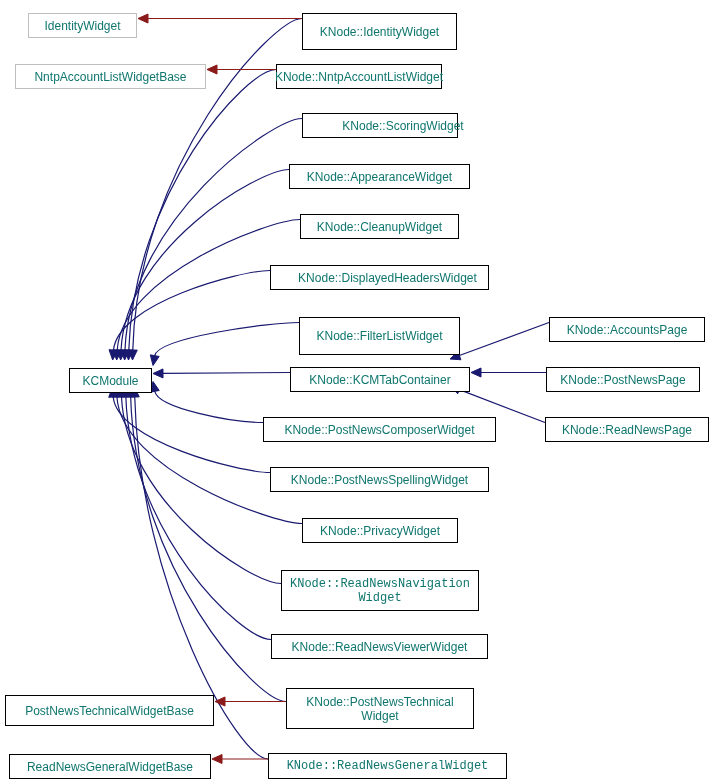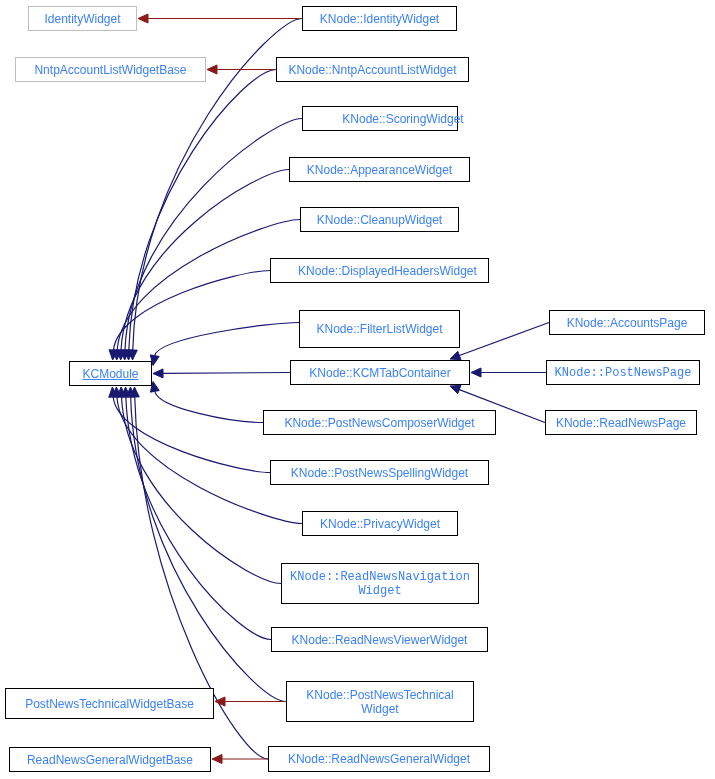--- a/index.html
+++ b/index.html
@@ -1,22 +1,22 @@
 <!DOCTYPE html>
 <html><head>
 <meta charset="utf-8">
 <style>
   html, body { margin: 0; padding: 0; background: #ffffff; }
   body { width: 715px; height: 779px; position: relative; overflow: hidden;
          font-family: "Liberation Sans", sans-serif; }
   #edges { position: absolute; left: 0; top: 0; width: 715px; height: 779px; }
   .node { position: absolute; box-sizing: border-box; background: #fff;
-          border: 1px solid #000; font-size: 12px; color: #3b82f6;
+          border: 1px solid #000; font-size: 12px; color: #0f766e;
           display: flex; align-items: center; justify-content: center;
-          text-align: center; line-height: 14px; cursor: pointer; white-space: pre-line; }
+          text-align: center; line-height: 14px; cursor: pointer; white-space: pre-line; margin-top: 7px; }
   .node.external { border-color: #bfbfbf; }
 </style>
 </head>
 <body>
 
 <svg id="edges">
     <path d="M545,422.5 L459.33472172145133,389.58649834561027" fill="none" stroke="#191970" stroke-width="1.2"></path>
     <path d="M546,372.5 L481,372.5" fill="none" stroke="#191970" stroke-width="1.2"></path>
     <path d="M549,322.5 L459.382621865226,355.5407505244369" fill="none" stroke="#191970" stroke-width="1.2"></path>
     <path d="M268,759 C238,759 139.5,587 134.74992191160203,396.99687646408125" fill="none" stroke="#191970" stroke-width="1.2"></path>
@@ -60,35 +60,35 @@
     <polygon points="450,359 460.9392841292294,359.76293036378854 457.82595960122256,351.3185706850852" fill="#191970" stroke="#191970"></polygon>
     <polygon points="471,372.5 481,377 481,368" fill="#191970" stroke="#191970"></polygon>
     <polygon points="450,386 457.7207974659267,393.78712312026335 460.94864597697597,385.3858735709572" fill="#191970" stroke="#191970"></polygon>
   </svg>
 
 <div class="node external" id="identity_widget" style="left:28px;top:6px;width:109px;height:25px;">IdentityWidget</div>
 <div class="node external" id="nntp_base" style="left:15px;top:57px;width:191px;height:25px;">NntpAccountListWidgetBase</div>
 <div class="node" id="post_technical_base" style="left:5px;top:688px;width:209px;height:31px;">PostNewsTechnicalWidgetBase</div>
 <div class="node" id="read_general_base" style="left:9px;top:747px;width:202px;height:25px;">ReadNewsGeneralWidgetBase</div>
 
-<div class="node" id="kcmodule" style="left:69px;top:361px;width:83px;height:25px;text-decoration:underline;">KCModule</div>
+<div class="node" id="kcmodule" style="left:69px;top:361px;width:83px;height:25px;">KCModule</div>
 
-<div class="node" id="k_identity" style="left:302px;top:6px;width:155px;height:25px;">KNode::IdentityWidget</div>
-<div class="node" id="k_nntp" style="left:276px;top:57px;width:193px;height:25px;">KNode::NntpAccountListWidget</div>
+<div class="node" id="k_identity" style="left:302px;top:6px;width:155px;height:37px;">KNode::IdentityWidget</div>
+<div class="node" id="k_nntp" style="left:276px;top:57px;width:166px;height:25px;">KNode::NntpAccountListWidget</div>
 <div class="node" id="k_scoring" style="left:302px;top:106px;width:156px;height:25px;padding-left:46px;">KNode::ScoringWidget</div>
 <div class="node" id="k_appearance" style="left:289px;top:157px;width:181px;height:25px;">KNode::AppearanceWidget</div>
 <div class="node" id="k_cleanup" style="left:300px;top:207px;width:159px;height:25px;text-align:center;">KNode::CleanupWidget</div>
 <div class="node" id="k_displayed" style="left:270px;top:258px;width:219px;height:25px;padding-left:16px;">KNode::DisplayedHeadersWidget</div>
 <div class="node" id="k_filterlist" style="left:299px;top:310px;width:161px;height:38px;">KNode::FilterListWidget</div>
 <div class="node" id="k_kcmtab" style="left:290px;top:360px;width:180px;height:25px;">KNode::KCMTabContainer</div>
 <div class="node" id="k_composer" style="left:263px;top:410px;width:233px;height:25px;">KNode::PostNewsComposerWidget</div>
 <div class="node" id="k_spelling" style="left:270px;top:460px;width:219px;height:25px;">KNode::PostNewsSpellingWidget</div>
 <div class="node" id="k_privacy" style="left:302px;top:511px;width:156px;height:25px;">KNode::PrivacyWidget</div>
 <div class="node" id="k_navigation" style="left:281px;top:563px;width:198px;height:41px;font-family:Liberation Mono, monospace;">KNode::ReadNewsNavigation
 Widget</div>
 <div class="node" id="k_viewer" style="left:271px;top:627px;width:217px;height:25px;">KNode::ReadNewsViewerWidget</div>
 <div class="node" id="k_technical" style="left:286px;top:681px;width:188px;height:41px;">KNode::PostNewsTechnical
 Widget</div>
-<div class="node" id="k_general" style="left:268px;top:746px;width:222px;height:26px;">KNode::ReadNewsGeneralWidget</div>
+<div class="node" id="k_general" style="left:268px;top:746px;width:239px;height:26px;font-family:Liberation Mono, monospace;">KNode::ReadNewsGeneralWidget</div>
 
 <div class="node" id="k_accounts" style="left:549px;top:310px;width:156px;height:25px;">KNode::AccountsPage</div>
-<div class="node" id="k_postnews" style="left:546px;top:360px;width:154px;height:25px;font-family:Liberation Mono, monospace;">KNode::PostNewsPage</div>
-<div class="node" id="k_readnews" style="left:545px;top:410px;width:152px;height:25px;">KNode::ReadNewsPage</div>
+<div class="node" id="k_postnews" style="left:546px;top:360px;width:154px;height:25px;">KNode::PostNewsPage</div>
+<div class="node" id="k_readnews" style="left:545px;top:410px;width:164px;height:25px;">KNode::ReadNewsPage</div>
 
 </body></html>

